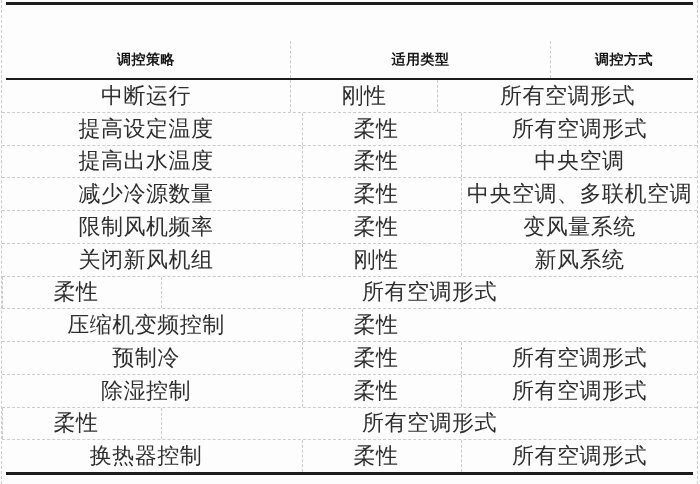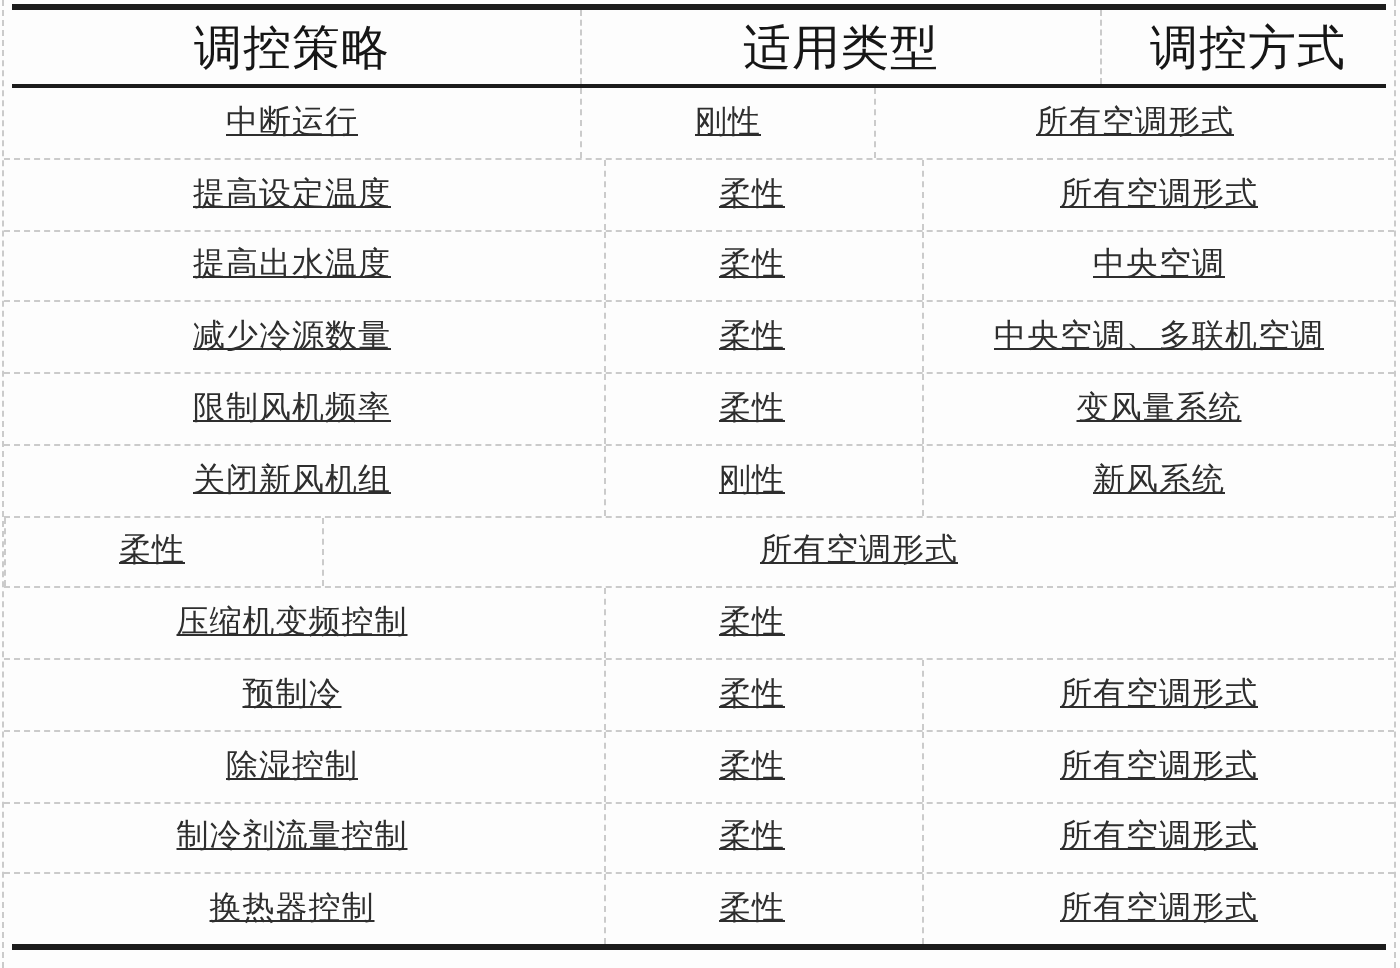--- a/index.html
+++ b/index.html
@@ -36,33 +36,33 @@
   }
   .rule-header {
     border-top-width: 2px;
   }
   .row {
     display: flex;
     align-items: stretch;
   }
   .header-row {
     flex: 0 0 37px;
-    font-weight: normal;
-    font-size: 24px;
+    font-weight: bold;
+    font-size: 14px;
     color: #161616;
+    margin-top: 36px;
   }
   .tbody {
     flex: 1 1 auto;
     display: flex;
     flex-direction: column;
   }
   .data-row {
     flex: 1 1 0;
-    font-size: 16px;
-    text-decoration: underline;
+    font-size: 22px;
   }
   .data-row + .data-row {
     border-top: 1px dashed #cbcbcb;
     gap: 12px;
   }
   .cell {
     display: flex;
     align-items: center;
     justify-content: center;
     box-sizing: border-box;
@@ -132,21 +132,20 @@
         <div class="cell c1">预制冷</div>
         <div class="cell c2">柔性</div>
         <div class="cell c3">所有空调形式</div>
       </div>
       <div class="row data-row">
         <div class="cell c1">除湿控制</div>
         <div class="cell c2">柔性</div>
         <div class="cell c3">所有空调形式</div>
       </div>
       <div class="row data-row">
-        <div class="cell c1">制冷剂流量控制</div>
         <div class="cell c2">柔性</div>
         <div class="cell c3">所有空调形式</div>
       </div>
       <div class="row data-row">
         <div class="cell c1">换热器控制</div>
         <div class="cell c2">柔性</div>
         <div class="cell c3">所有空调形式</div>
       </div>
     </div>
 

